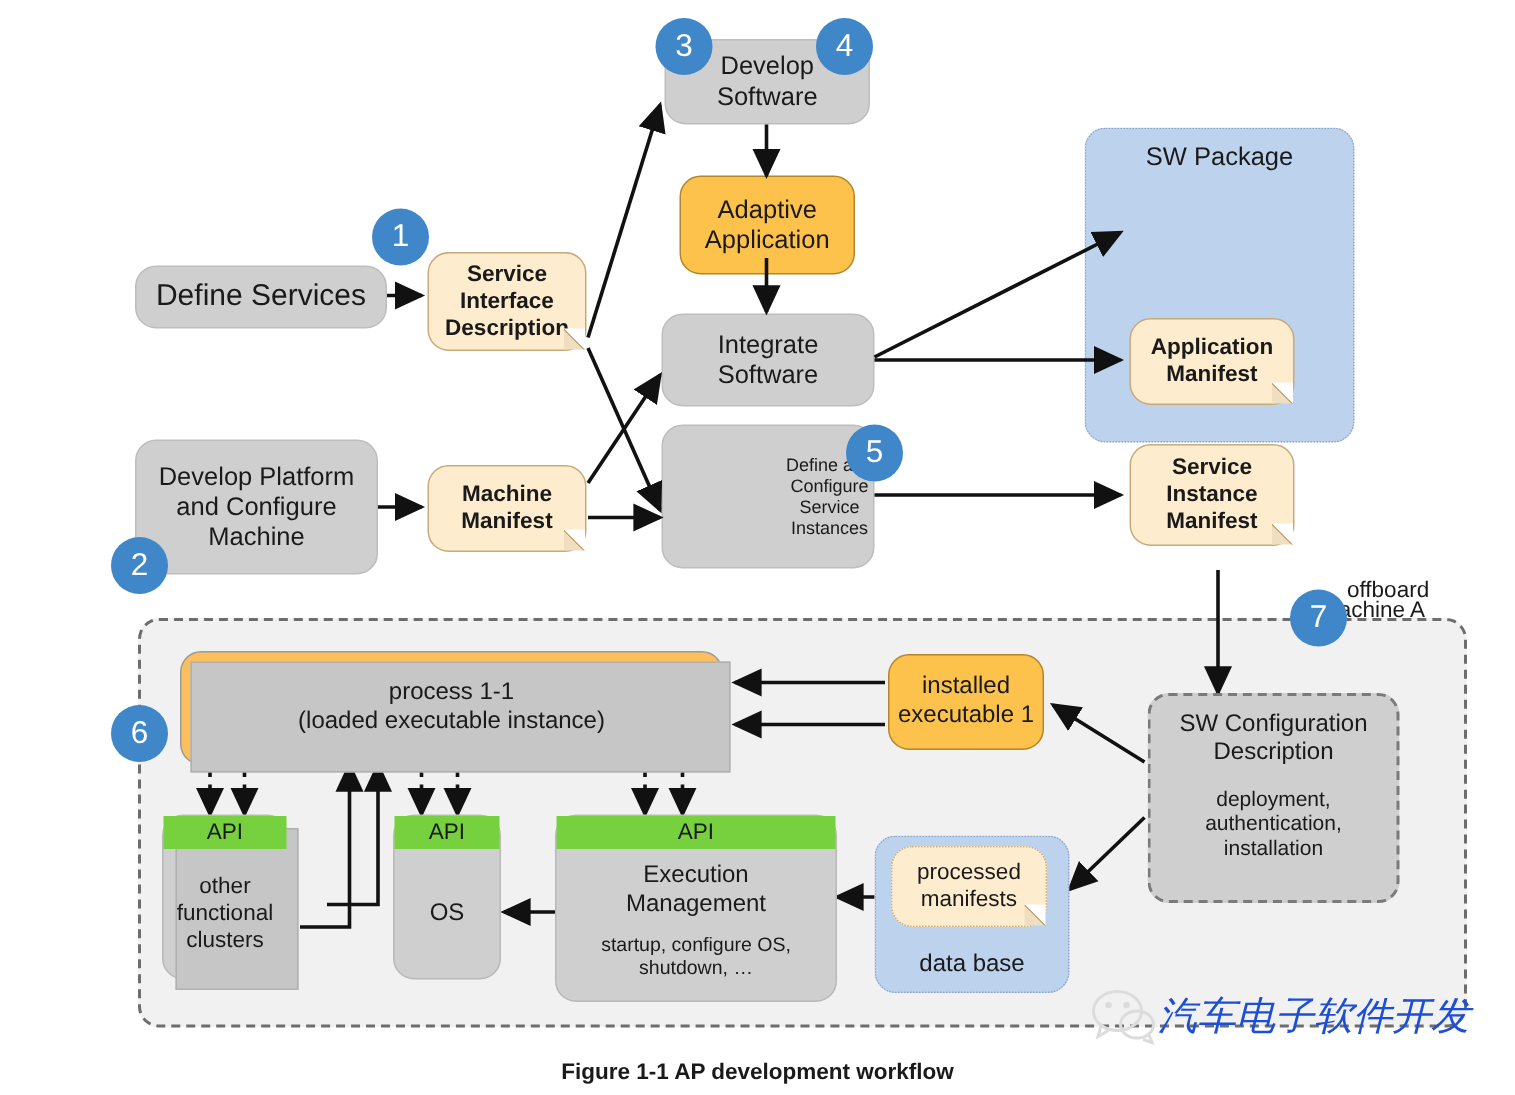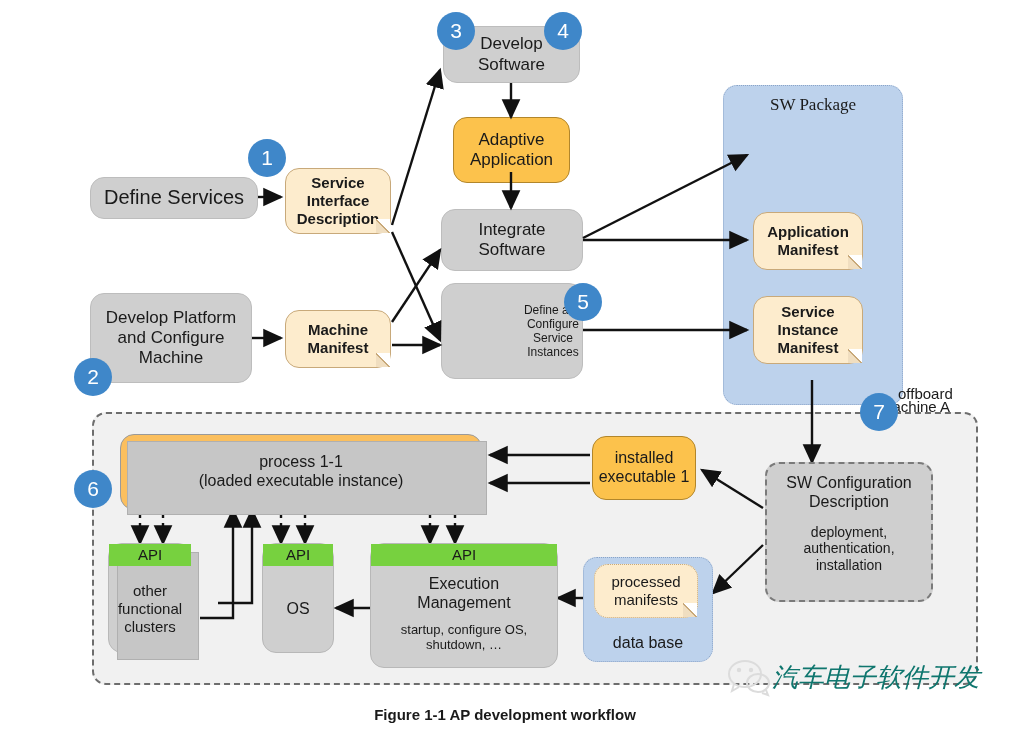--- a/index.html
+++ b/index.html
@@ -34,21 +34,21 @@
             pointer-events:none;z-index:10;}
   .ln{stroke:#111;stroke-width:2.4;fill:none;}
   .ln-d{stroke:#111;stroke-width:2.4;fill:none;stroke-dasharray:6 5;}
 
   
   .stack:before{content:"";position:absolute;left:8px;top:8px;right:-8px;bottom:-8px;
       background:#c6c6c6;border:1px solid #b0b0b0;z-index:-1;}
   .stack2:before{content:"";position:absolute;left:6px;top:6px;right:-6px;bottom:-6px;
       background:#c6c6c6;border:1px solid #b0b0b0;z-index:-1;}
 
-  .wm{position:absolute;font-size:26px;color:#0f766e;font-style:italic;
+  .wm{position:absolute;font-size:26px;color:#1d4ed8;font-style:italic;
       white-space:nowrap;z-index:25;}
   .wmicon{position:absolute;z-index:25;}
 </style>
 </head>
 <body>
 
 <div id="stage">
 
   <svg class="wires" viewBox="0 0 1010 730">
     <defs>
@@ -144,21 +144,21 @@
 Software</span>
   </div>
 
   <div class="box grey" style="left:441px;top:283px;width:142px;height:96px;font-size:12px;align-items:flex-end;">
     <span style="white-space:pre-line">Define and
 Configure
 Service
 Instances</span>
   </div>
 
-  <div class="box bluebox" style="left:723px;top:85px;width:180px;height:320px;justify-content:flex-start;font-family:Liberation Serif, serif;">
+  <div class="box bluebox" style="left:723px;top:85px;width:180px;height:210px;justify-content:flex-start;">
     <div style="margin-top:9px;font-size:17px;">SW Package</div>
   </div>
 
 
   <div class="box note" style="left:753px;top:212px;width:110px;height:58px;font-size:15px;">
     <span style="white-space:pre-line">Application
 Manifest</span>
   </div>
 
   <div class="box note" style="left:753px;top:296px;width:110px;height:68px;font-size:15px;">

